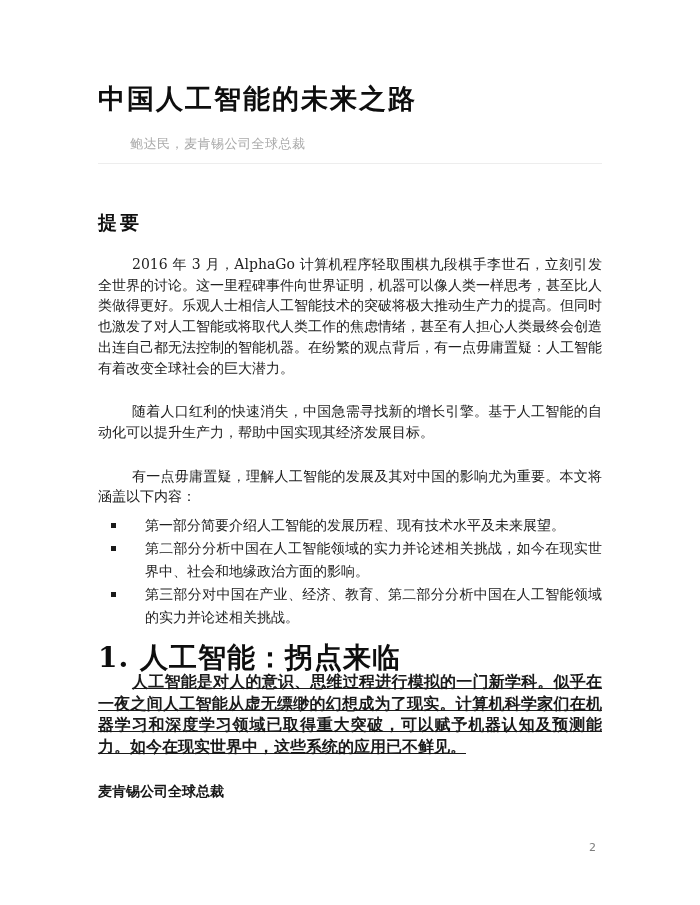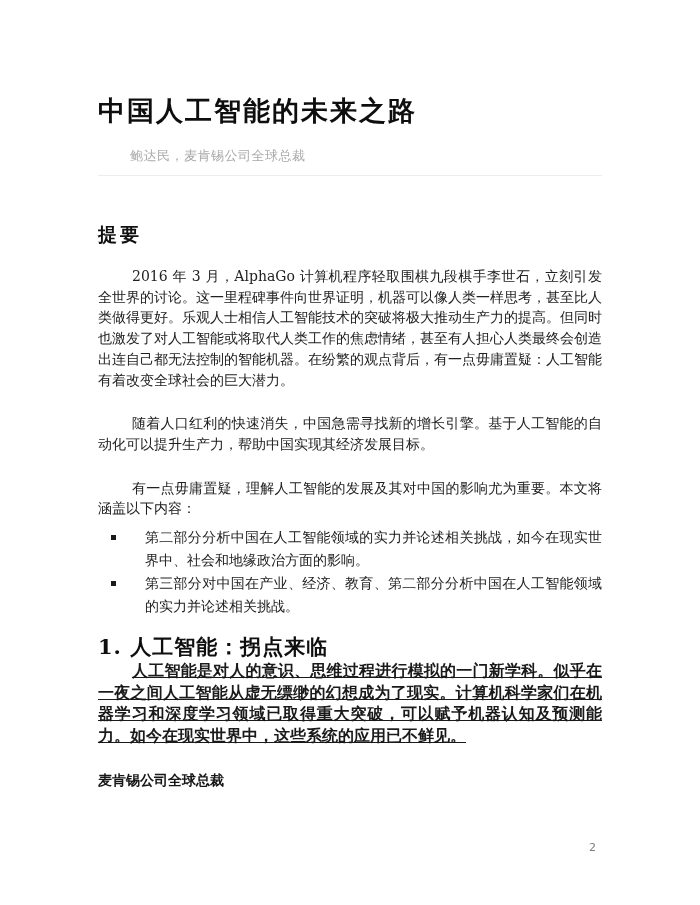--- a/index.html
+++ b/index.html
@@ -13,21 +13,21 @@
     height: 905px;
     background: #ffffff;
     font-family: "DejaVu Serif", "Liberation Serif", serif;
     color: #1f1f1f;
     overflow: hidden;
     box-sizing: border-box;
   }
   .content {
     position: absolute;
     left: 98px;
-    top: 12px;
+    top: 0;
     width: 504px;
   }
   .doc-title {
     margin: 82px 0 0 0;
     font-size: 27px;
     line-height: 34px;
     font-weight: bold;
     letter-spacing: 2px;
     color: #0e0e0e;
   }
@@ -79,21 +79,21 @@
   .bullet-square {
     position: absolute;
     left: 13px;
     top: 9px;
     width: 5px;
     height: 5px;
     background: #1a1a1a;
   }
   .section-heading {
     margin: 16px 0 0 0;
-    font-size: 21px;
+    font-size: 28px;
     line-height: 26px;
     font-weight: bold;
     letter-spacing: 1px;
     color: #0e0e0e;
   }
   .lead-para {
     margin: 0 0 0 0;
     font-size: 16px;
     line-height: 21.5px;
     font-weight: bold;
@@ -134,20 +134,21 @@
 
     <p class="body-para first">2016 年 3 月，AlphaGo 计算机程序轻取围棋九段棋手李世石，立刻引发全世界的讨论。这一里程碑事件向世界证明，机器可以像人类一样思考，甚至比人类做得更好。乐观人士相信人工智能技术的突破将极大推动生产力的提高。但同时也激发了对人工智能或将取代人类工作的焦虑情绪，甚至有人担心人类最终会创造出连自己都无法控制的智能机器。在纷繁的观点背后，有一点毋庸置疑：人工智能有着改变全球社会的巨大潜力。</p>
 
     <p class="body-para">随着人口红利的快速消失，中国急需寻找新的增长引擎。基于人工智能的自动化可以提升生产力，帮助中国实现其经济发展目标。</p>
 
     <p class="body-para">有一点毋庸置疑，理解人工智能的发展及其对中国的影响尤为重要。本文将涵盖以下内容：</p>
 
     <ul class="bullet-list">
       <li class="bullet-item">
         <span class="bullet-square"></span>
+        <span>第一部分简要介绍人工智能的发展历程、现有技术水平及未来展望。</span>
       </li>
       <li class="bullet-item">
         <span class="bullet-square"></span>
         <span>第二部分分析中国在人工智能领域的实力并论述相关挑战，如今在现实世界中、社会和地缘政治方面的影响。</span>
       </li>
       <li class="bullet-item">
         <span class="bullet-square"></span>
         <span>第三部分对中国在产业、经济、教育、第二部分分析中国在人工智能领域的实力并论述相关挑战。</span>
       </li>
     </ul>

